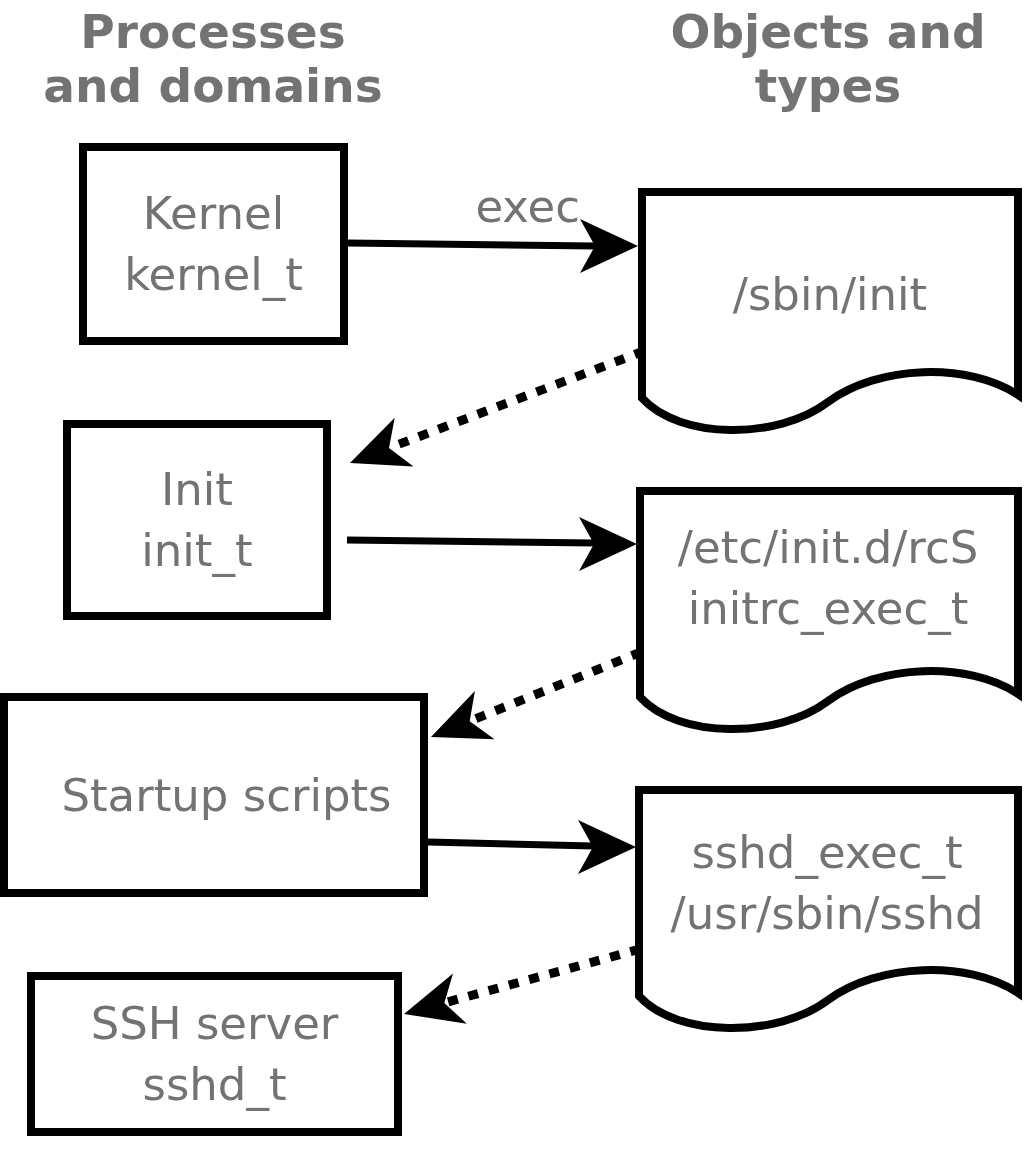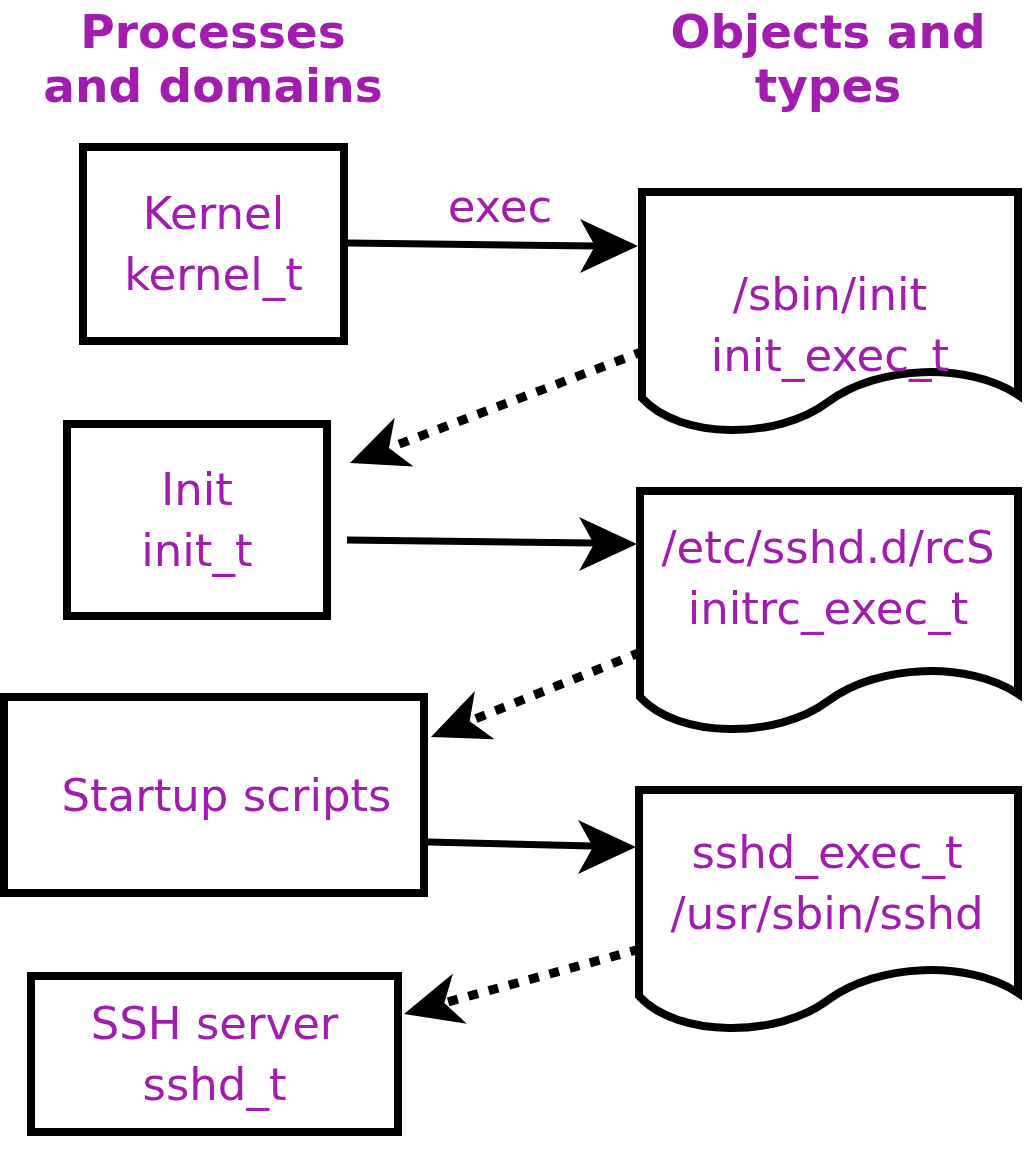--- a/index.html
+++ b/index.html
@@ -1,21 +1,21 @@
 <!DOCTYPE html>
 <html><head>
 <meta charset="utf-8">
 <style>
   html, body { margin: 0; padding: 0; background: #fff; }
   .stage {
     position: relative;
     width: 1024px;
     height: 1173px;
     background: #ffffff;
-    color: #a21caf;
+    color: #737373;
     font-family: "DejaVu Sans", sans-serif;
     overflow: hidden;
   }
   .layer {
     position: absolute;
     left: 0; top: 0;
     width: 1024px; height: 1173px;
   }
   .hdr {
     position: absolute;
@@ -41,21 +41,21 @@
   .doctext {
     position: absolute;
     font-size: 45px;
     line-height: 61px;
     text-align: center;
   }
   .arrow-label {
     position: absolute;
     font-size: 45px;
     line-height: 61px;
-    text-align: center;
+    text-align: right;
   }
 </style>
 </head>
 <body>
 
 <div class="stage">
 
   <svg class="layer" viewBox="0 0 1024 1173" aria-hidden="true">
 
     <path d="M 642 192 L 1018 192 L 1018 395 C 968 362 878 365 828 402 C 778 440 680 440 642 398 Z" fill="#ffffff" stroke="#000000" stroke-width="8"></path>
@@ -101,24 +101,23 @@
   <div class="pbox" style="left:0px; top:693px; width:428px; height:204px;padding-left:25px;">
     <div>Startup scripts</div>
   </div>
   <div class="pbox" style="left:27px; top:972px; width:375px; height:164px;">
     <div>SSH server</div>
     <div>sshd_t</div>
   </div>
 
   <div class="doctext" style="left:642px; top:220px; width:376px;margin-top:44px;">
     <div>/sbin/init</div>
-    <div>init_exec_t</div>
   </div>
   <div class="doctext" style="left:640px; top:517px; width:376px;">
-    <div>/etc/sshd.d/rcS</div>
+    <div>/etc/init.d/rcS</div>
     <div>initrc_exec_t</div>
   </div>
   <div class="doctext" style="left:639px; top:822px; width:376px;">
     <div>sshd_exec_t</div>
     <div>/usr/sbin/sshd</div>
   </div>
 
   <div class="arrow-label" style="left:420px; top:176px; width:160px;">exec</div>
 
 </div>

